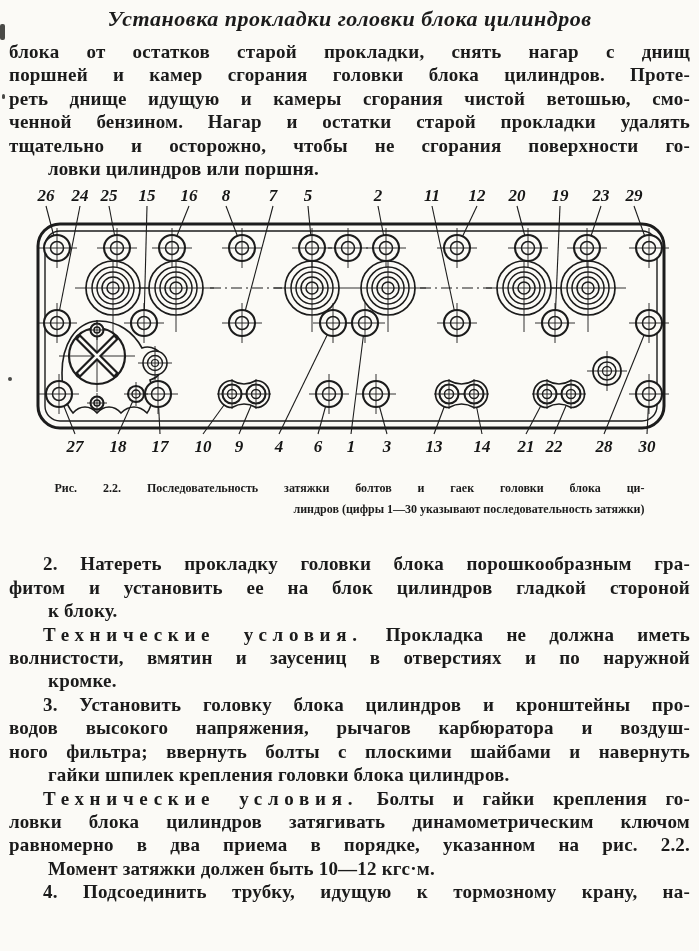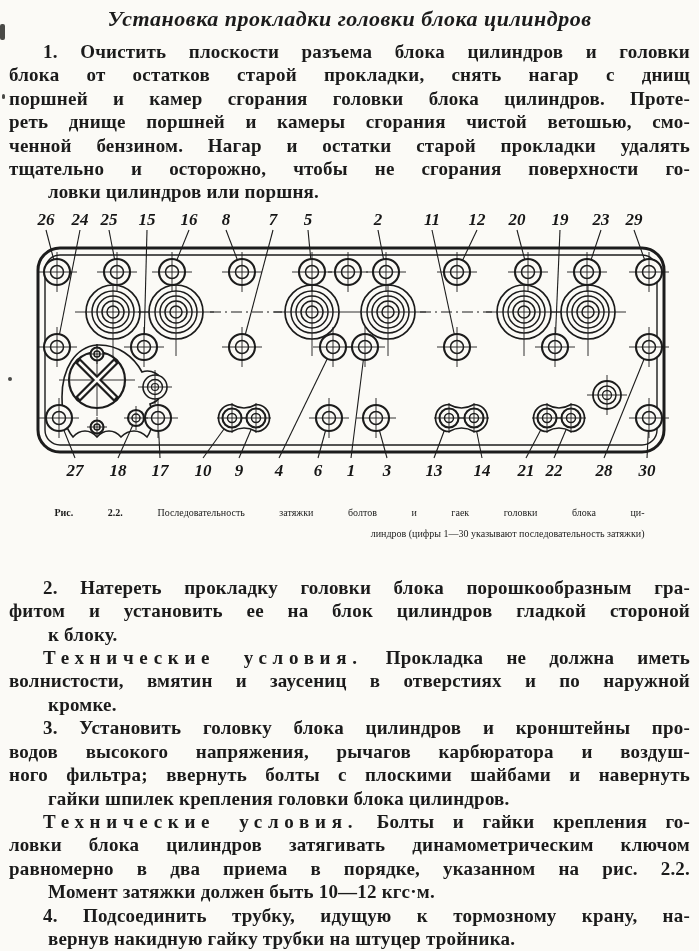--- a/index.html
+++ b/index.html
@@ -9,41 +9,40 @@
   h1{margin:6px 0 8px;font-style:italic;font-weight:bold;font-size:22px;line-height:26px;
      text-align:center;letter-spacing:.5px;}
   .txt{font-weight:bold;font-size:19px;line-height:23.4px;padding:0 9px;letter-spacing:.2px;}
   .ln{text-align:justify;text-align-last:justify;white-space:nowrap;}
   .ln.first{text-indent:34px;}
   .ln.last{text-align-last:left;margin-left:39px;}
   .spaced{letter-spacing:.30em;}
   figure{margin:4px 0 0;}
   svg{display:block;}
   .lbl{font-family:"Liberation Serif",serif;font-style:italic;font-weight:bold;font-size:17px;fill:#161616;}
-  figcaption{margin:14px auto 0;width:590px;font-weight:normal;font-size:10px;line-height:21px;}
+  figcaption{margin:14px auto 0;width:590px;font-weight:bold;font-size:12px;line-height:21px;}
   .cap1{text-align:justify;text-align-last:justify;white-space:nowrap;}
   .cap2{text-align:right;}
   #body-text{margin-top:32px;}
   .speck{position:absolute;background:#2a2a28;border-radius:2px;opacity:.85;}
 </style>
 </head>
 <body>
 
 <div class="page">
   <i class="speck" style="left:0;top:24px;width:5px;height:16px"></i>
   <i class="speck" style="left:2px;top:94px;width:3px;height:5px"></i>
   <i class="speck" style="left:8px;top:377px;width:4px;height:4px"></i>
 
   <h1>Установка прокладки головки блока цилиндров</h1>
 
   <section class="txt" id="intro-text">
-      <div class="ln first">1. Очистить плоскости разъема блока цилиндров и головки</div>
       <div class="ln">блока от остатков старой прокладки, снять нагар с днищ</div>
       <div class="ln">поршней и камер сгорания головки блока цилиндров. Проте-</div>
-      <div class="ln">реть днище поршней и камеры сгорания чистой ветошью, смо-</div>
+      <div class="ln">реть днище идущую и камеры сгорания чистой ветошью, смо-</div>
       <div class="ln">ченной бензином. Нагар и остатки старой прокладки удалять</div>
       <div class="ln">тщательно и осторожно, чтобы не сгорания поверхности го-</div>
       <div class="ln last">ловки цилиндров или поршня.</div>
     </section>
 
   <figure>
     <svg width="699" height="280" viewBox="0 0 699 280">
         <rect x="38" y="40" width="626" height="204" rx="22" fill="#fbfaf6" stroke="#1c1c1c" stroke-width="3"></rect>
         <rect x="45" y="47" width="612" height="190" rx="15" fill="none" stroke="#1c1c1c" stroke-width="1.4"></rect>
         <path d="M 210 104 H 282" stroke="#1c1c1c" stroke-width="1" stroke-dasharray="11 4 2 4" fill="none"></path>
@@ -275,15 +274,14 @@
       <div class="ln last">кромке.</div>
       <div class="ln first">3. Установить головку блока цилиндров и кронштейны про-</div>
       <div class="ln">водов высокого напряжения, рычагов карбюратора и воздуш-</div>
       <div class="ln">ного фильтра; ввернуть болты с плоскими шайбами и навернуть</div>
       <div class="ln last">гайки шпилек крепления головки блока цилиндров.</div>
       <div class="ln first"><span class="spaced">Технические условия.</span> Болты и гайки крепления го-</div>
       <div class="ln">ловки блока цилиндров затягивать динамометрическим ключом</div>
       <div class="ln">равномерно в два приема в порядке, указанном на рис. 2.2.</div>
       <div class="ln last">Момент затяжки должен быть 10—12 кгс·м.</div>
       <div class="ln first">4. Подсоединить трубку, идущую к тормозному крану, на-</div>
-      <div class="ln last">вернув накидную гайку трубки на штуцер тройника.</div>
     </section>
 </div>
 
 </body></html>

